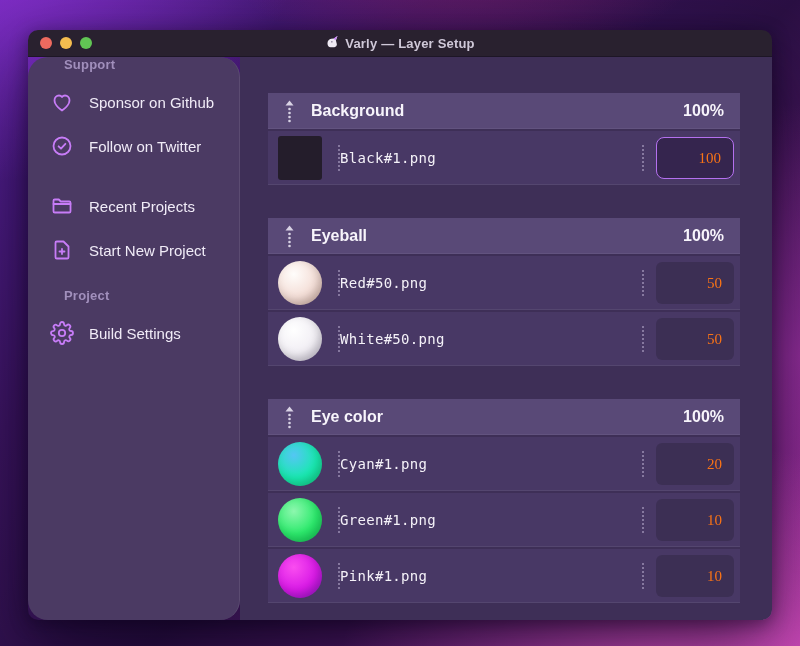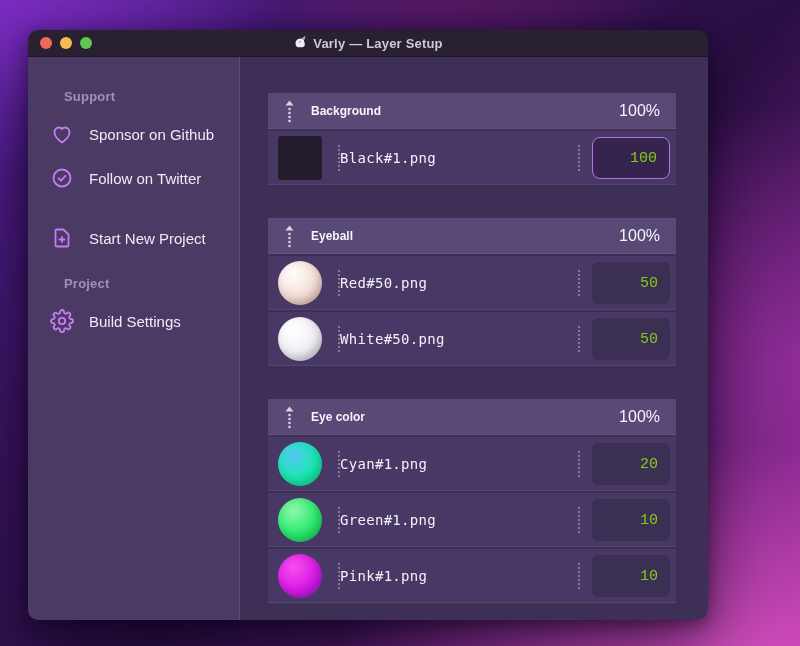--- a/index.html
+++ b/index.html
@@ -7,41 +7,41 @@
     width:800px;height:646px;overflow:hidden;
     font-family:"Liberation Sans",sans-serif;
     background:
       radial-gradient(620px 420px at 88% 108%, rgba(232,92,205,.85) 0%, rgba(232,92,205,0) 60%),
       radial-gradient(520px 420px at 100% 55%, rgba(188,60,186,.5) 0%, rgba(188,60,186,0) 60%),
       radial-gradient(540px 420px at -4% -12%, rgba(148,52,219,.9) 0%, rgba(148,52,219,0) 62%),
       radial-gradient(460px 320px at 58% -18%, rgba(190,44,120,.55) 0%, rgba(190,44,120,0) 60%),
       linear-gradient(135deg,#55209b 0%,#3a145e 30%,#2a0f43 55%,#5c1c6f 78%,#a42f9c 100%);
   }
   .window{
-    position:absolute;left:28px;top:30px;width:680px;height:590px;
+    position:absolute;left:28px;top:30px;width:744px;height:590px;
     border-radius:10px;overflow:hidden;display:flex;flex-direction:column;
     box-shadow:0 30px 70px rgba(10,0,25,.6),0 4px 18px rgba(10,0,25,.45);
   }
   .titlebar{
     height:26px;flex:0 0 26px;background:#29212f;
     display:flex;align-items:center;position:relative;
     border-bottom:1px solid #1d1626;
   }
   .lights{display:flex;gap:8px;margin-left:12px;}
   .light{width:12px;height:12px;border-radius:50%;}
   .titlebar-title{
     position:absolute;left:0;right:0;text-align:center;
     font-size:13px;font-weight:700;color:#cfc8d8;letter-spacing:.2px;
     display:flex;justify-content:center;align-items:center;gap:5px;
   }
   .win-body{flex:1;display:flex;min-height:0;}
   .sidebar{
     width:212px;flex:0 0 212px;background:#4b3a63;
     border-right:1px solid rgba(255,255,255,.09);
-    padding-top:32px;box-sizing:border-box;overflow:hidden;
+    box-sizing:border-box;overflow:hidden;border-radius:20px;
   }
   .side-section{margin-bottom:16px;}
   .side-label{
     font-size:13px;font-weight:700;color:#a18fbc;
     margin:0 0 8px 36px;letter-spacing:.2px;
   }
   .side-item{
     display:flex;align-items:center;gap:15px;height:44px;
     margin:0 8px;padding:0 14px;border-radius:8px;cursor:pointer;
   }
@@ -52,41 +52,41 @@
   .main{
     flex:1;background:#3e2f57;min-width:0;
     padding:36px 32px 0 28px;box-sizing:border-box;overflow:hidden;
   }
   .group{margin-bottom:33px;}
   .group-header{
     height:36px;background:#594977;display:flex;align-items:center;
     padding:0 16px;margin-bottom:2px;
     box-shadow:inset 0 -1px rgba(255,255,255,.06);
   }
-  .group-title{font-size:12px;font-weight:700;color:#f7f4fb;margin-left:16px;}
-  .group-weight{margin-left:auto;font-size:16px;font-weight:400;color:#f7f4fb;}
+  .group-title{font-size:16px;font-weight:700;color:#f7f4fb;margin-left:16px;}
+  .group-weight{margin-left:auto;font-size:16px;font-weight:700;color:#f7f4fb;}
   .rows{display:flex;flex-direction:column;gap:2px;}
   .layer-row{
     height:54px;background:#483865;display:flex;align-items:center;
     padding:0 6px 0 10px;box-shadow:inset 0 -1px rgba(255,255,255,.07);
   }
   .thumb{width:44px;height:44px;flex:0 0 44px;}
   .thumb.square{border-radius:3px;}
   .thumb.sphere{border-radius:50%;box-shadow:inset -3px -4px 8px rgba(0,0,0,.18);}
   .vsep{height:26px;border-left:2px dotted rgba(222,210,240,.42);}
   .sep-a{margin-left:16px;}
   .filename{
     font-family:"DejaVu Sans Mono",monospace;
     font-size:14px;color:#f4f1f8;letter-spacing:.3px;
   }
   .sep-b{margin-left:auto;margin-right:12px;}
   .opacity-input{
     width:78px;height:42px;box-sizing:border-box;border:none;outline:none;
-    background:rgba(0,0,0,.16);border-radius:6px;color:#84cc16;
-    font-family:Liberation Mono, monospace;font-size:15px;
+    background:rgba(0,0,0,.16);border-radius:6px;color:#f97316;
+    font-family:Liberation Serif, serif;font-size:15px;
     text-align:right;padding:0 12px;
   }
   .opacity-input.focused{
     border:1.5px solid #b470ef;background:#35254e;border-radius:8px;
   }
   .drag-icn{display:flex;align-items:center;}
 </style>
 </head>
 <body>
 
@@ -129,20 +129,29 @@
                 <circle cx="12" cy="12" r="8.5"></circle>
                 <polyline points="8.6 12.3 11 14.7 15.4 9.8"></polyline>
               </svg>
             </span>
     <span class="lbl">Follow on Twitter</span>
   </div>
 </div>
 
   <div class="side-section">
 
+  <div class="side-item">
+    <span class="icn">
+              <svg viewBox="0 0 24 24" fill="none" stroke="#c77cf7" stroke-width="1.8" stroke-linecap="round" stroke-linejoin="round">
+                <path d="M3.5 8V6.8c0-.7.6-1.3 1.3-1.3h4l2 2h8.4c.7 0 1.3.6 1.3 1.3v8.4c0 .7-.6 1.3-1.3 1.3H4.8c-.7 0-1.3-.6-1.3-1.3V8z"></path>
+                <path d="M3.5 10h17"></path>
+              </svg>
+            </span>
+    <span class="lbl">Recent Projects</span>
+  </div>
 
   <div class="side-item">
     <span class="icn">
               <svg viewBox="0 0 24 24" fill="none" stroke="#c77cf7" stroke-width="1.8" stroke-linecap="round" stroke-linejoin="round">
                 <path d="M13.5 3.5H6.8c-.7 0-1.3.6-1.3 1.3v14.4c0 .7.6 1.3 1.3 1.3h10.4c.7 0 1.3-.6 1.3-1.3V8.5l-5-5z"></path>
                 <line x1="12" y1="11" x2="12" y2="16"></line>
                 <line x1="9.5" y1="13.5" x2="14.5" y2="13.5"></line>
               </svg>
             </span>
     <span class="lbl">Start New Project</span>

